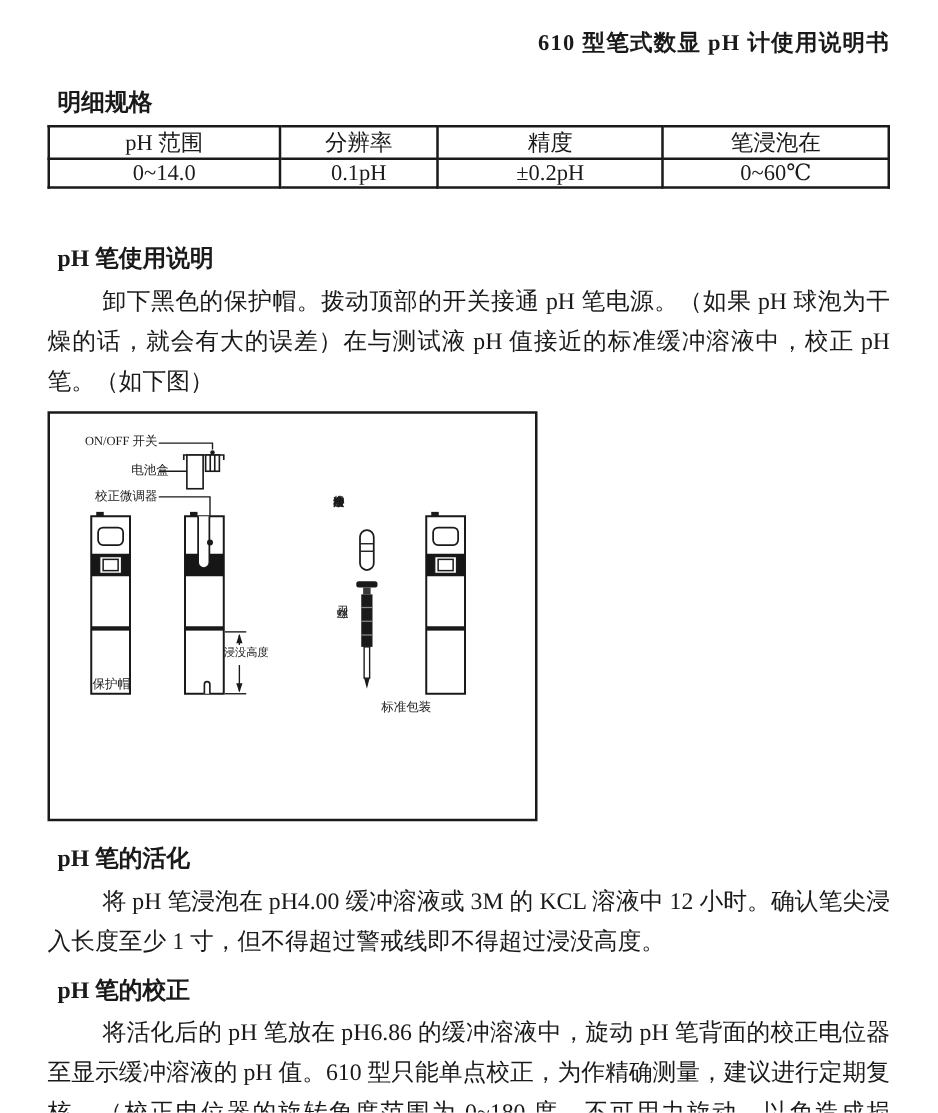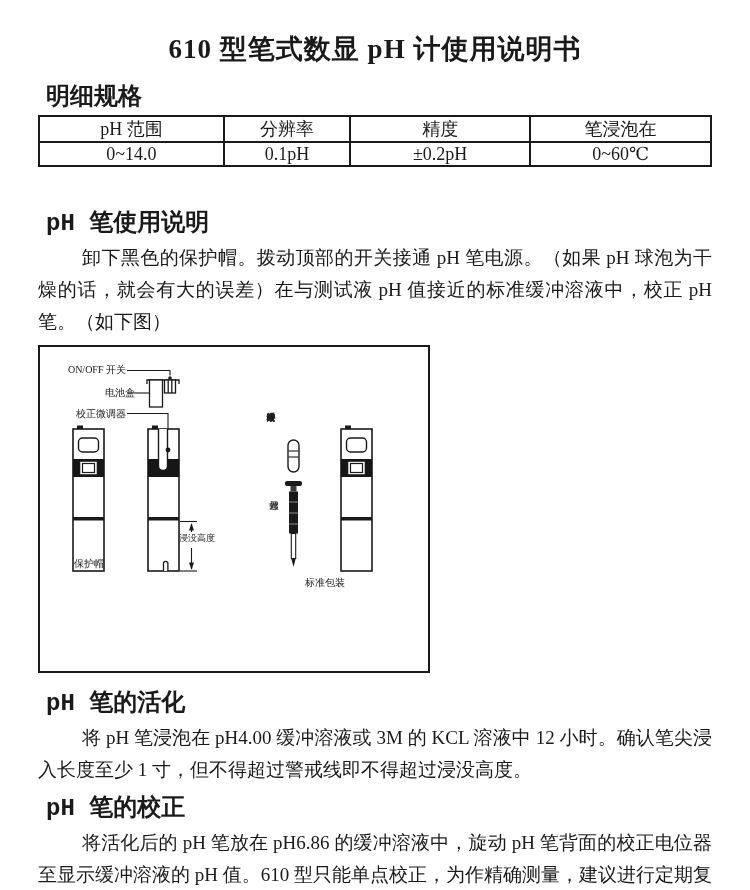--- a/index.html
+++ b/index.html
@@ -5,34 +5,33 @@
   * { margin: 0; padding: 0; box-sizing: border-box; }
   html, body { width: 750px; height: 890px; background: #ffffff; }
   body {
     font-family: "Liberation Serif", "DejaVu Serif", serif;
     color: #1a1a1a;
     overflow: hidden;
   }
   .page { width: 750px; height: 890px; padding: 0 38px; position: relative; }
 
   .doc-title {
-    font-size: 27px;
+    font-size: 18px;
     font-weight: bold;
-    text-align: center;
+    text-align: right;
     letter-spacing: 1px;
-    padding-top: 30px;
+    padding-top: 15px;
     line-height: 38px;
   }
 
   .section-heading {
-    font-size: 24px;
+    font-size: 19px;
     font-weight: bold;
     line-height: 26px;
     margin-left: 8px;
-    font-family: Liberation Mono, monospace;
   }
   .h-spec      { margin-top: 17px; }
   .h-usage     { margin-top: 44px; }
   .h-activate  { margin-top: 18px; }
   .h-calibrate { margin-top: 10px; }
 
   .body-para {
     font-size: 19px;
     line-height: 32px;
     text-align: justify;

